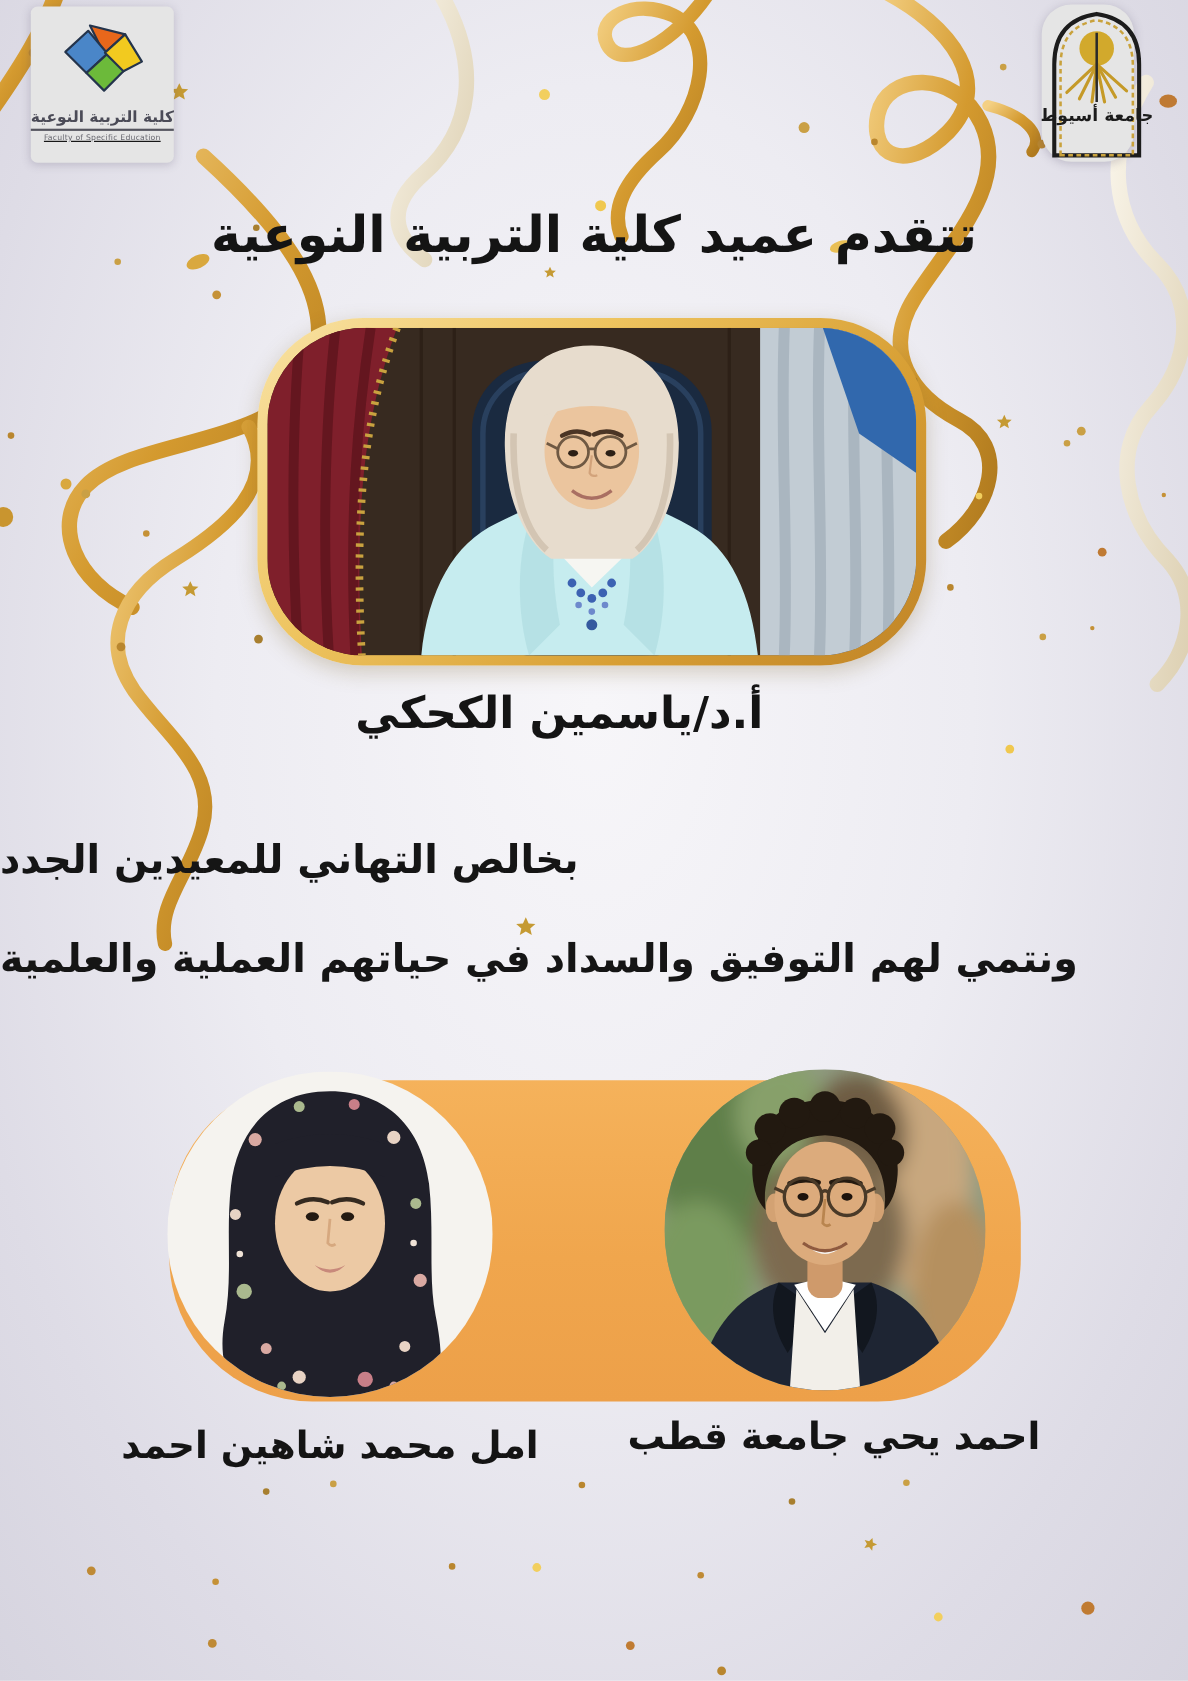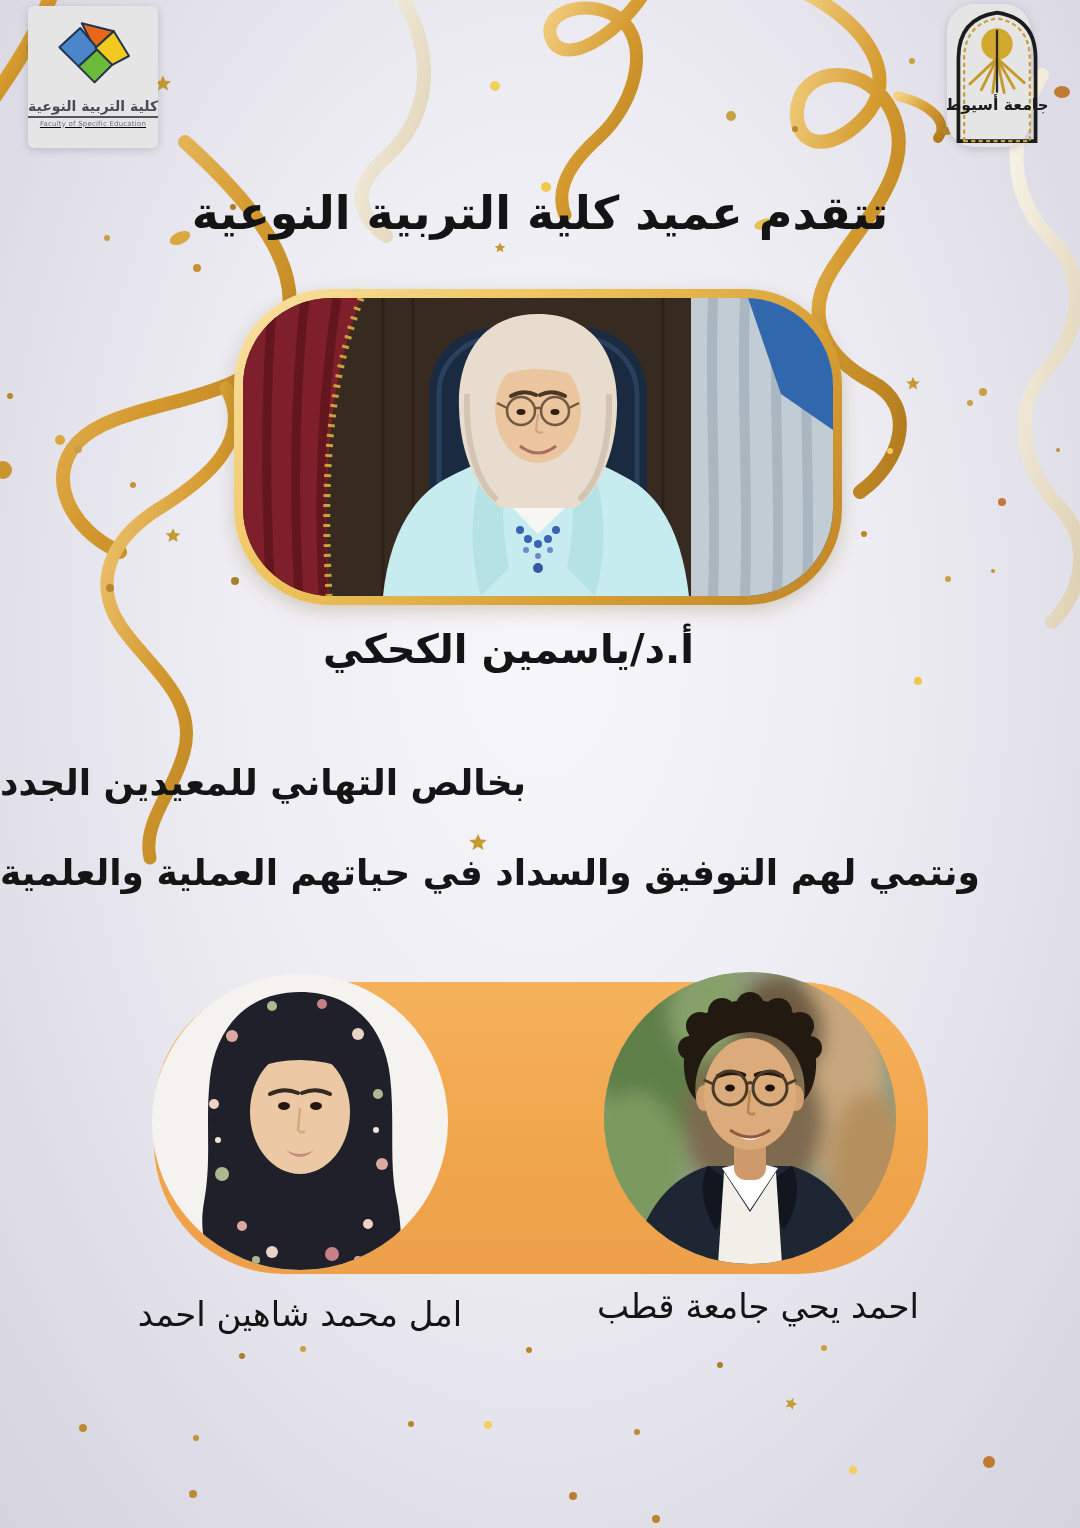--- a/index.html
+++ b/index.html
@@ -28,21 +28,21 @@
     color:#141414;direction:rtl;white-space:nowrap;}
   .msg{left:0;width:1080px;text-align:left;font-size:36px;font-weight:bold;color:#151515;
     direction:rtl;white-space:nowrap;}
   .msg.l1{top:762px;}
   .msg.l2{top:808px;margin-top:44px;}
   .orange-panel{left:154px;top:982px;width:774px;height:292px;border-radius:130px;
     background:linear-gradient(180deg,#f5b25b 0%,#f0a64d 55%,#eda049 100%);}
   .photo-circle{border-radius:50%;overflow:hidden;}
   .circle-left{left:152px;top:974px;width:296px;height:296px;}
   .circle-right{left:604px;top:972px;width:292px;height:292px;}
-  .honoree-name{font-size:34px;font-weight:normal;color:#141414;direction:rtl;
+  .honoree-name{font-size:34px;font-weight:bold;color:#141414;direction:rtl;
     text-align:center;white-space:nowrap;}
   .name-right{left:556px;top:1286px;width:404px;}
   .name-left{left:70px;top:1294px;width:460px;}
 </style>
 </head>
 <body>
 
 <svg class="abs decor" viewBox="0 0 1080 1528" width="1080" height="1528">
   <defs>
     <linearGradient id="goldGrad" x1="0" y1="0" x2="1" y2="1">

